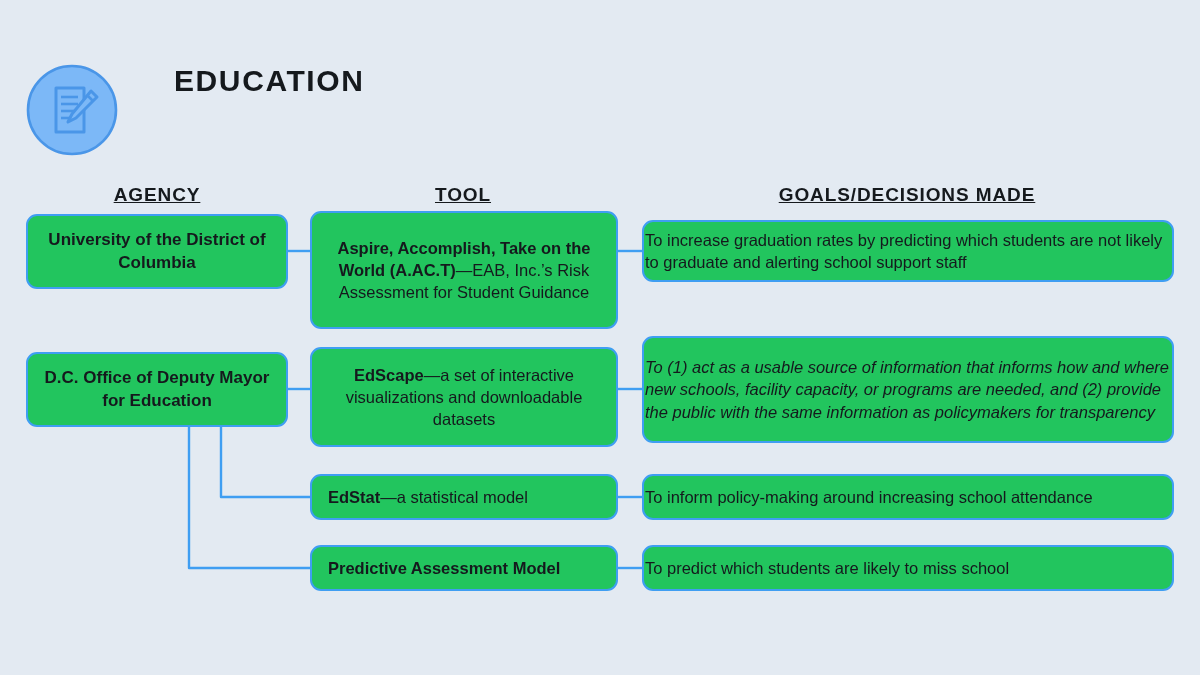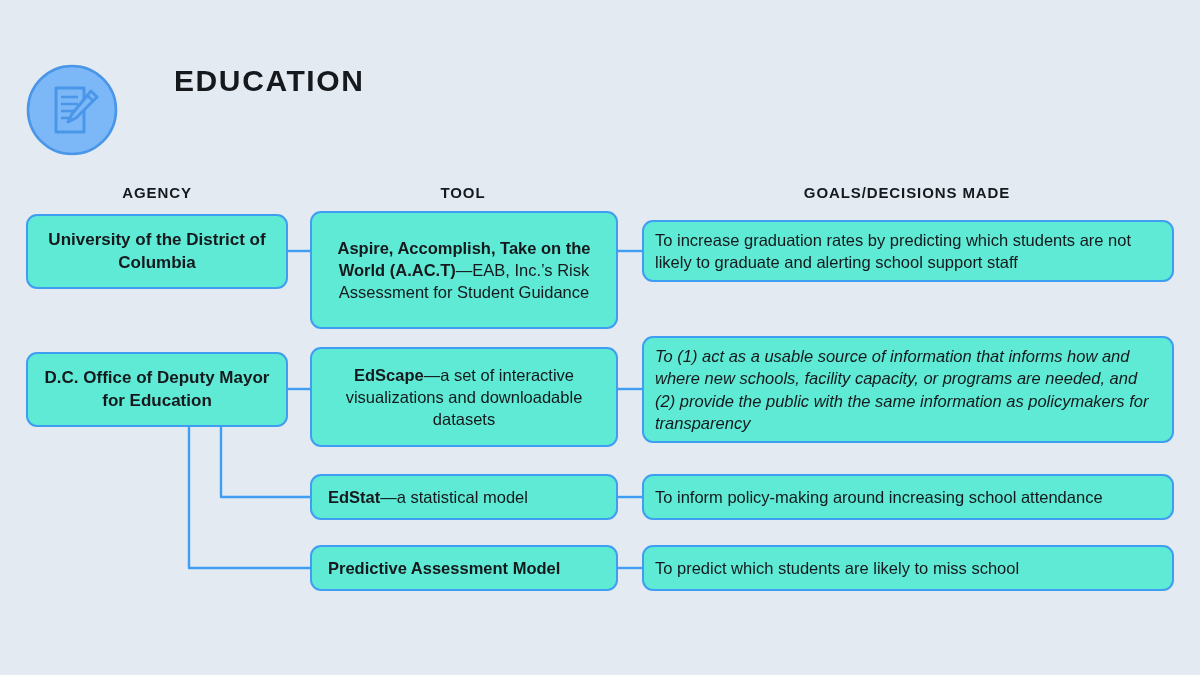--- a/index.html
+++ b/index.html
@@ -40,43 +40,44 @@
     font-size: 30px;
     font-weight: bold;
     letter-spacing: 1.6px;
     color: #15191d;
     white-space: nowrap;
   }
 
   
   .col-head {
     position: absolute;
-    font-size: 15px;
+    font-size: 19px;
     font-weight: bold;
     letter-spacing: 0.9px;
     color: #15191d;
     white-space: nowrap;
     transform: translateX(-50%);
+    text-decoration: underline;
   }
 
   
   #wires {
     position: absolute;
     left: 0;
     top: 0;
     width: 1200px;
     height: 675px;
     pointer-events: none;
   }
 
   
   .node {
     position: absolute;
     box-sizing: border-box;
-    background: #5eead4;
+    background: #22c55e;
     border: 2px solid #3f9ef2;
     border-radius: 11px;
     display: flex;
     align-items: center;
     color: #15191d;
   }
   .node .txt {
     width: 100%;
   }
   .node.agency {
@@ -88,21 +89,21 @@
     padding: 6px 12px;
   }
   .node.tool {
     font-size: 16.5px;
     line-height: 1.35;
     padding: 10px 16px;
   }
   .node.goal {
     font-size: 16.5px;
     line-height: 1.35;
-    padding: 10px 11px;
+    padding: 10px 1px;
   }
   .node.tool .txt b,
   .node.goal .txt b {
     font-weight: bold;
   }
 </style>
 </head>
 <body>
 
 <div id="canvas">

